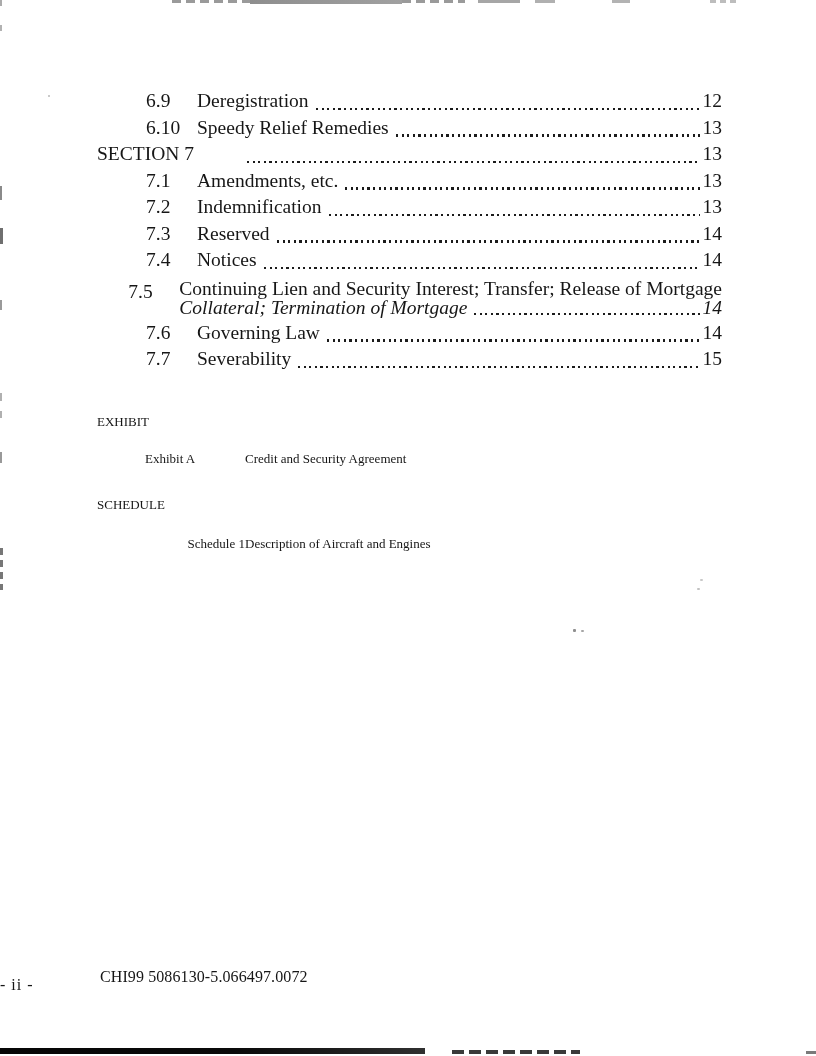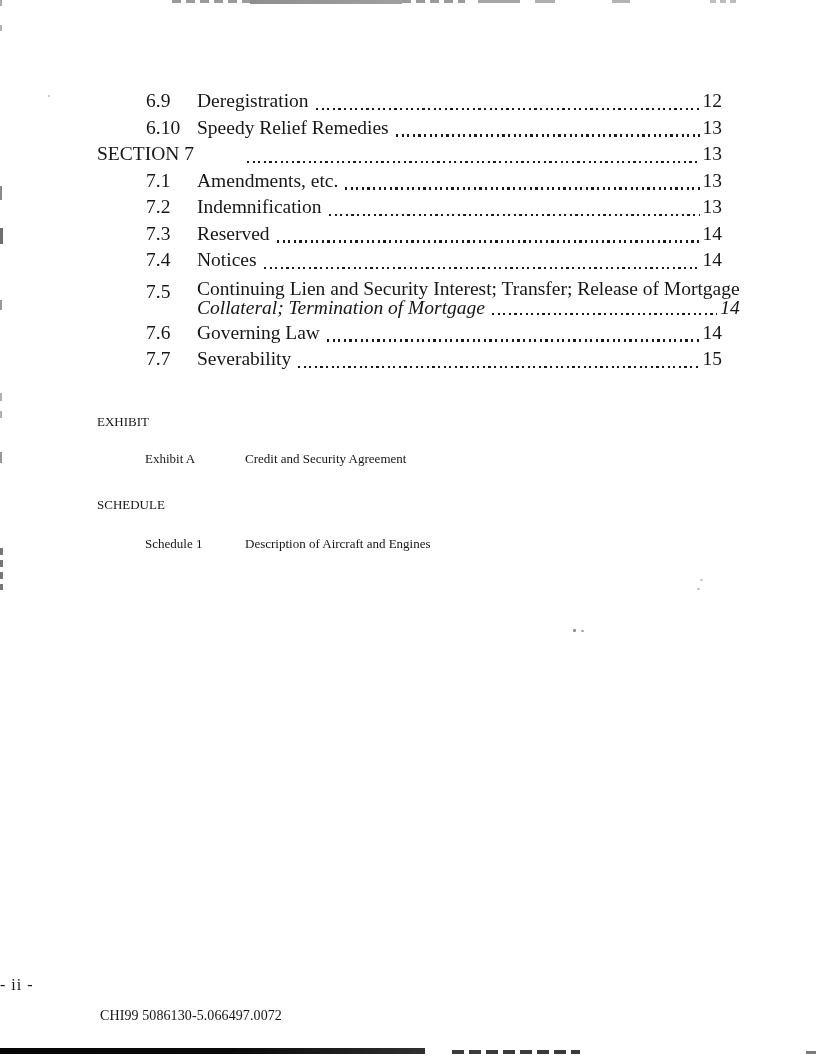--- a/index.html
+++ b/index.html
@@ -15,21 +15,21 @@
   }
 
   
   .toc {
     position: absolute;
     left: 97px;
     top: 88px;
     width: 625px;
     font-size: 19.5px;
   }
-  .toc-row { display: flex; line-height: 26.5px; }
+  .toc-row { display: flex; line-height: 26.5px; justify-content: flex-end; }
   .toc-row .num {
     flex: 0 0 100px;
     box-sizing: border-box;
     padding-left: 49px;
     white-space: nowrap;
   }
   .toc-row.section .num { flex-basis: 143px; padding-left: 0; }
   .toc-row .title { white-space: nowrap; }
   .leader { flex: 1 1 auto; position: relative; margin: 0 3px 0 7px; min-width: 14px; }
   .leader::after {
@@ -54,37 +54,37 @@
   .stack .leader::after { bottom: 2.8px; }
 
   
   .appendix { position: absolute; left: 97px; top: 409px; width: 625px; font-size: 13px; }
   .app-heading { line-height: 26.5px; }
   .app-row { display: flex; line-height: 26.5px; margin-left: 48px; }
   .app-label { flex: 0 0 100px; white-space: nowrap; }
   .app-title { white-space: nowrap; }
   .mt-a { margin-top: 10px; }
   .mt-b { margin-top: 20px; }
-  .mt-c { margin-top: 12px; }
+  .mt-c { margin-top: 12px; text-align: right; }
 
   
   .page-num {
     position: absolute;
     top: 976px;
     left: 0;
     width: 100%;
     text-align: left;
     font-size: 16px;
     letter-spacing: 1px;
   }
   .footer-ref {
     position: absolute;
     left: 100px;
-    top: 1008px;
-    font-size: 14px;
+    top: 968px;
+    font-size: 16px;
     letter-spacing: 0.1px;
   }
 
   
   .artifact { position: absolute; }
   .top-dash { top: 0; height: 3px; }
   .dashes-gray {
     background: repeating-linear-gradient(90deg,
       #9a9a9a 0, #9a9a9a 9px, transparent 9px, transparent 14px);
   }

